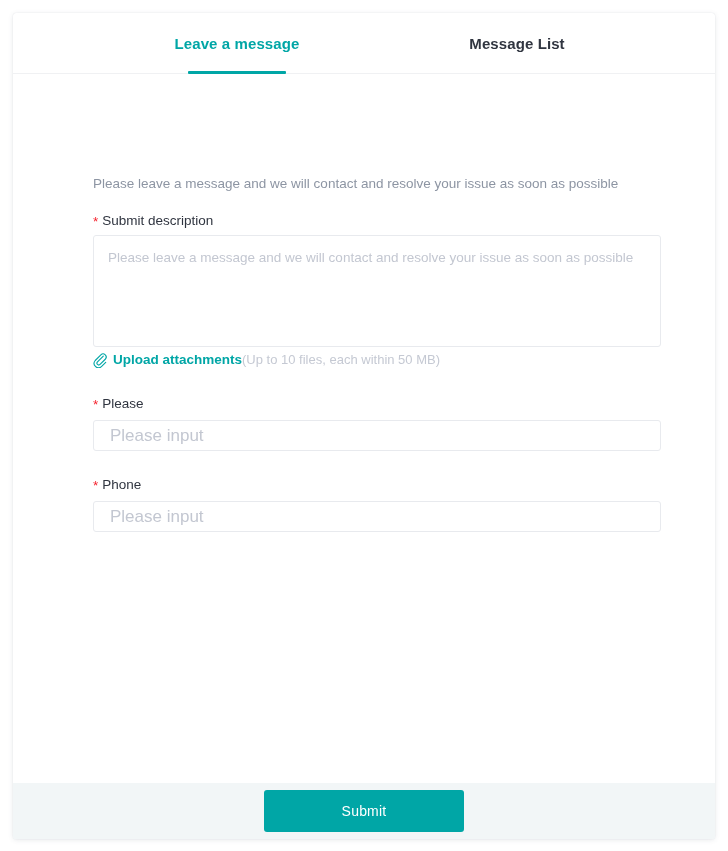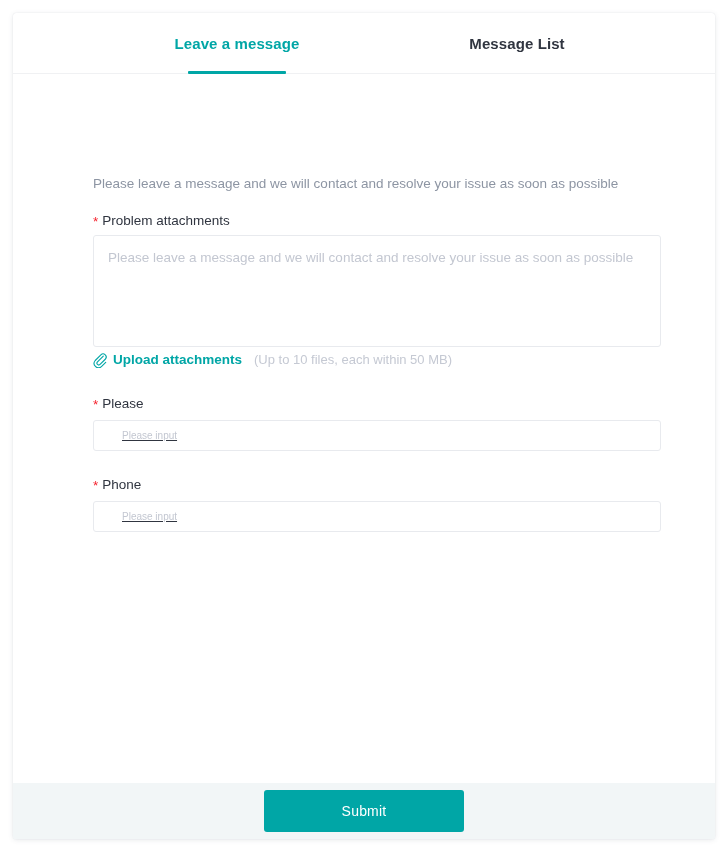--- a/index.html
+++ b/index.html
@@ -156,41 +156,39 @@
     justify-content: center;
   }
   .upload-link {
     color: #00a6a6;
     font-size: 13.5px;
     font-weight: bold;
     cursor: pointer;
     white-space: nowrap;
   }
   .upload-hint {
-    margin-left: 12px;
     color: #c5c9d3;
     font-size: 13px;
     white-space: nowrap;
   }
 
   .input-box {
     position: absolute;
     left: 80px;
     width: 568px;
     height: 31px;
     box-sizing: border-box;
     border: 1px solid #e8eaee;
     border-radius: 3px;
     background: #ffffff;
-    padding: 0 28px;
-    font-family: inherit;
-    font-size: 10px;
+    padding: 0 16px;
+    font-family: inherit;
+    font-size: 17px;
     color: #303540;
     outline: none;
-    text-decoration: underline;
   }
   .input-box::placeholder {
     color: #c3c7d1;
   }
   .input-email { top: 346px; }
   .input-phone { top: 427px; }
 
   
   .footer {
     flex: none;
@@ -227,21 +225,21 @@
       <button class="tab tab-2 tab-inactive">Message List</button>
       <button class="tab tab-1 tab-active">Leave a message</button>
       <div class="tab-underline"></div>
     </div>
 
     <div class="form-body">
 
       <div class="intro">Please leave a message and we will contact and resolve your issue as soon as possible</div>
 
       <div class="field-label label-problem">
-        <span class="req-star">*</span><span>Problem attachments</span>
+        <span class="req-star">*</span><span>Submit description</span>
       </div>
       <textarea class="textarea-box" placeholder="Please leave a message and we will contact and resolve your issue as soon as possible" style=""></textarea>
 
       <div class="upload-row">
         <span class="clip-icon">
           <svg width="14" height="15" viewBox="0 0 14 15" fill="none" xmlns="http://www.w3.org/2000/svg">
             <path d="M10.3 3.1L4.5 8.9a1.8 1.8 0 0 0 2.55 2.55l5.2-5.2a3.1 3.1 0 0 0-4.4-4.4L2.2 7.5a4.4 4.4 0 0 0 6.2 6.2l4.3-4.3" stroke="currentColor" stroke-width="1.1" stroke-linecap="round" stroke-linejoin="round"></path>
           </svg>
         </span>
         <span class="upload-link">Upload attachments</span>

